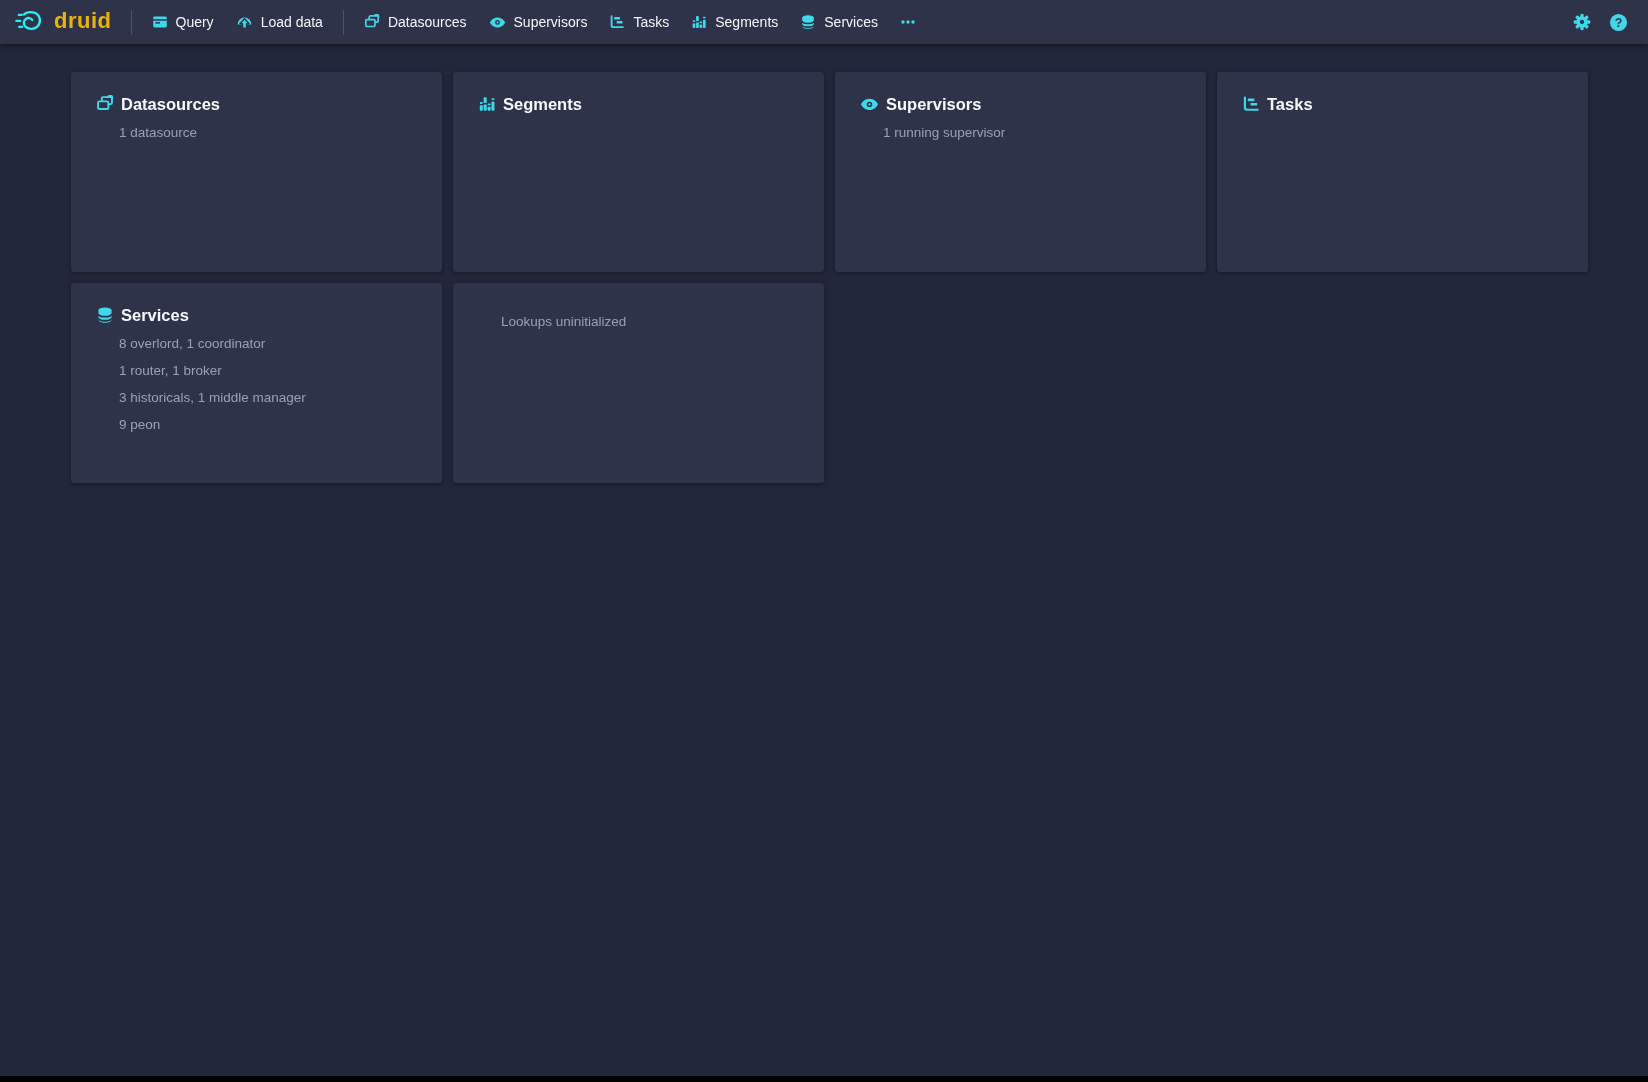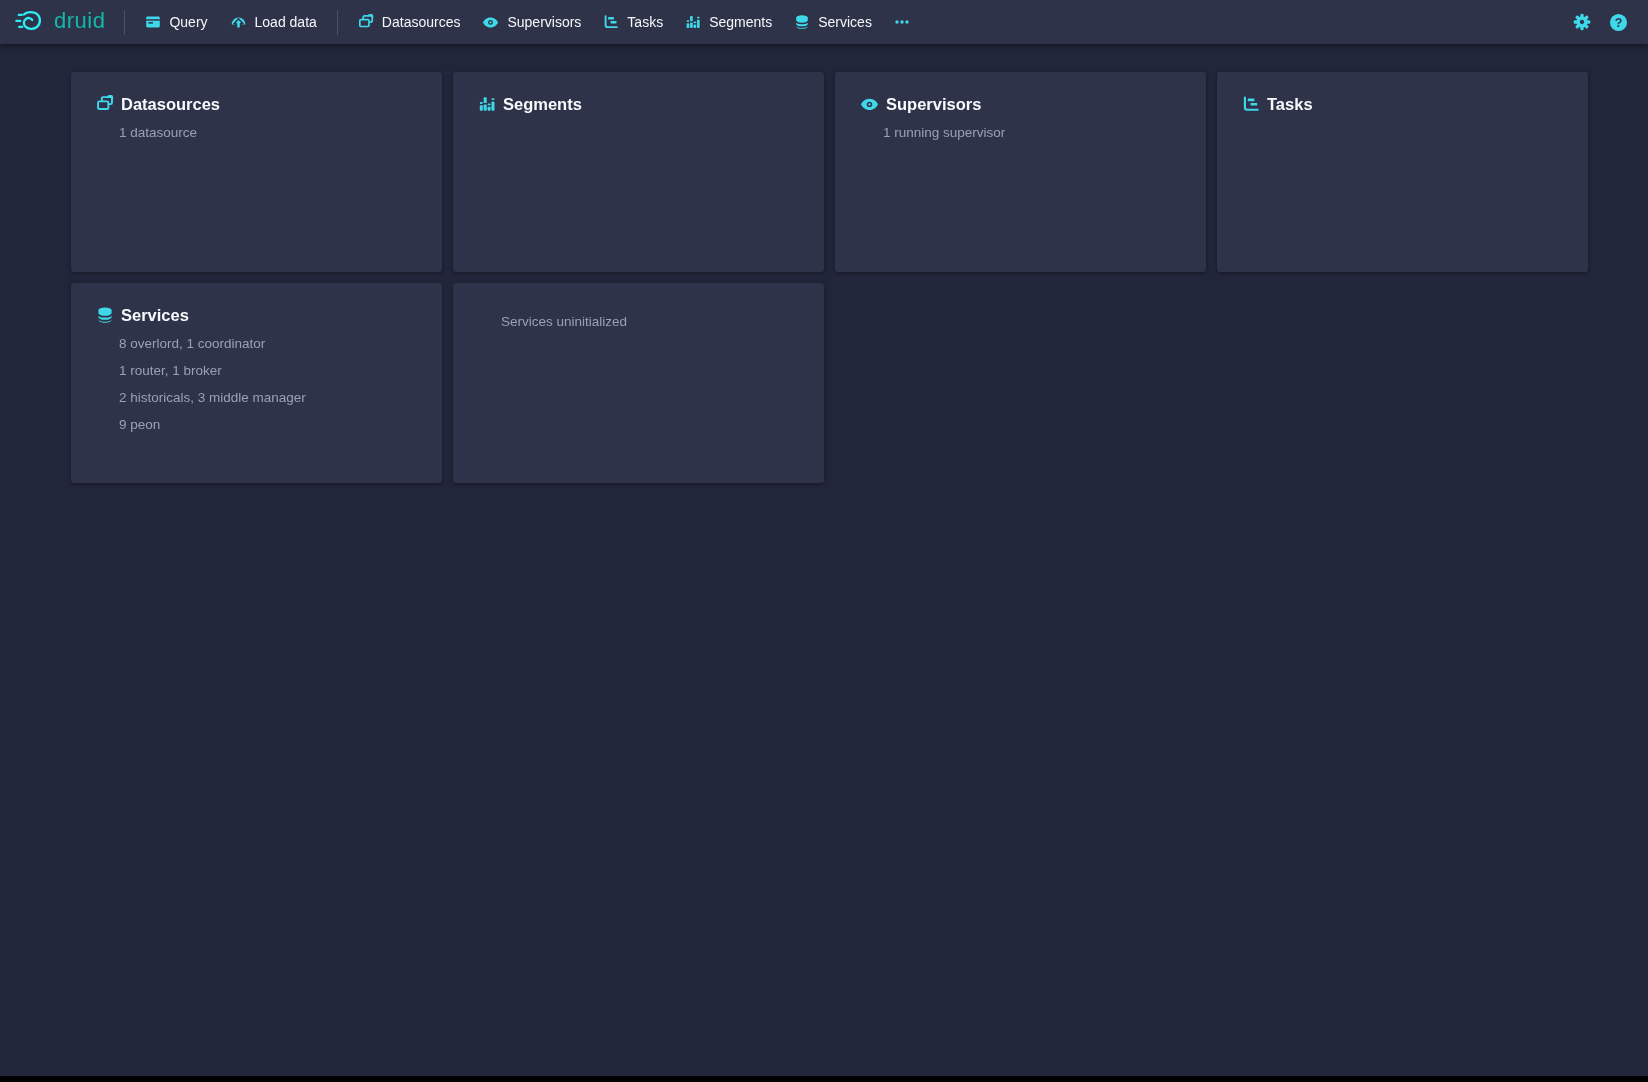--- a/index.html
+++ b/index.html
@@ -25,21 +25,21 @@
     height:44px;
     background:var(--panel);
     display:flex;
     align-items:center;
     padding:0 15px 0 14px;
     box-shadow:0 2px 5px rgba(0,0,0,.45);
     position:relative;
     z-index:2;
   }
   .logo{display:flex;align-items:center;gap:8px;margin-right:10px;cursor:pointer;}
-  .logo-text{font-size:22px;font-weight:400;color:#14b8a6;letter-spacing:.5px;line-height:1;padding-bottom:2px;}
+  .logo-text{font-size:22px;font-weight:700;color:#eab308;letter-spacing:.5px;line-height:1;padding-bottom:2px;}
   .nav-divider{width:1px;height:25px;background:rgba(255,255,255,.15);margin:0 9px;}
   .nav-item{
     display:flex;align-items:center;gap:8px;
     background:none;border:none;color:var(--text);
     font-family:inherit;font-size:14px;
     height:28px;padding:0 11px;cursor:pointer;
   }
   .icon{display:inline-flex;align-items:center;justify-content:center;line-height:0;}
   .spacer{flex:1;}
   .nav-right{display:flex;align-items:center;gap:6px;}
@@ -345,26 +345,26 @@
       <span class="icon">
         <svg width="18" height="18" viewBox="0 0 16 16">
             <use href="#i-database"></use>
           </svg>
       </span>
       <h2 class="card-title">Services</h2>
     </div>
     <div class="card-body">
       <p>8 overlord, 1 coordinator</p>
       <p>1 router, 1 broker</p>
-      <p>2 historicals, 3 middle manager</p>
+      <p>3 historicals, 1 middle manager</p>
       <p>9 peon</p>
     </div>
   </div>
 
   <div class="card">
     <div class="card-body">
-      <p>Services uninitialized</p>
+      <p>Lookups uninitialized</p>
     </div>
   </div>
 
 </main>
 
 <div class="bottom-strip"></div>
 
 </body></html>

